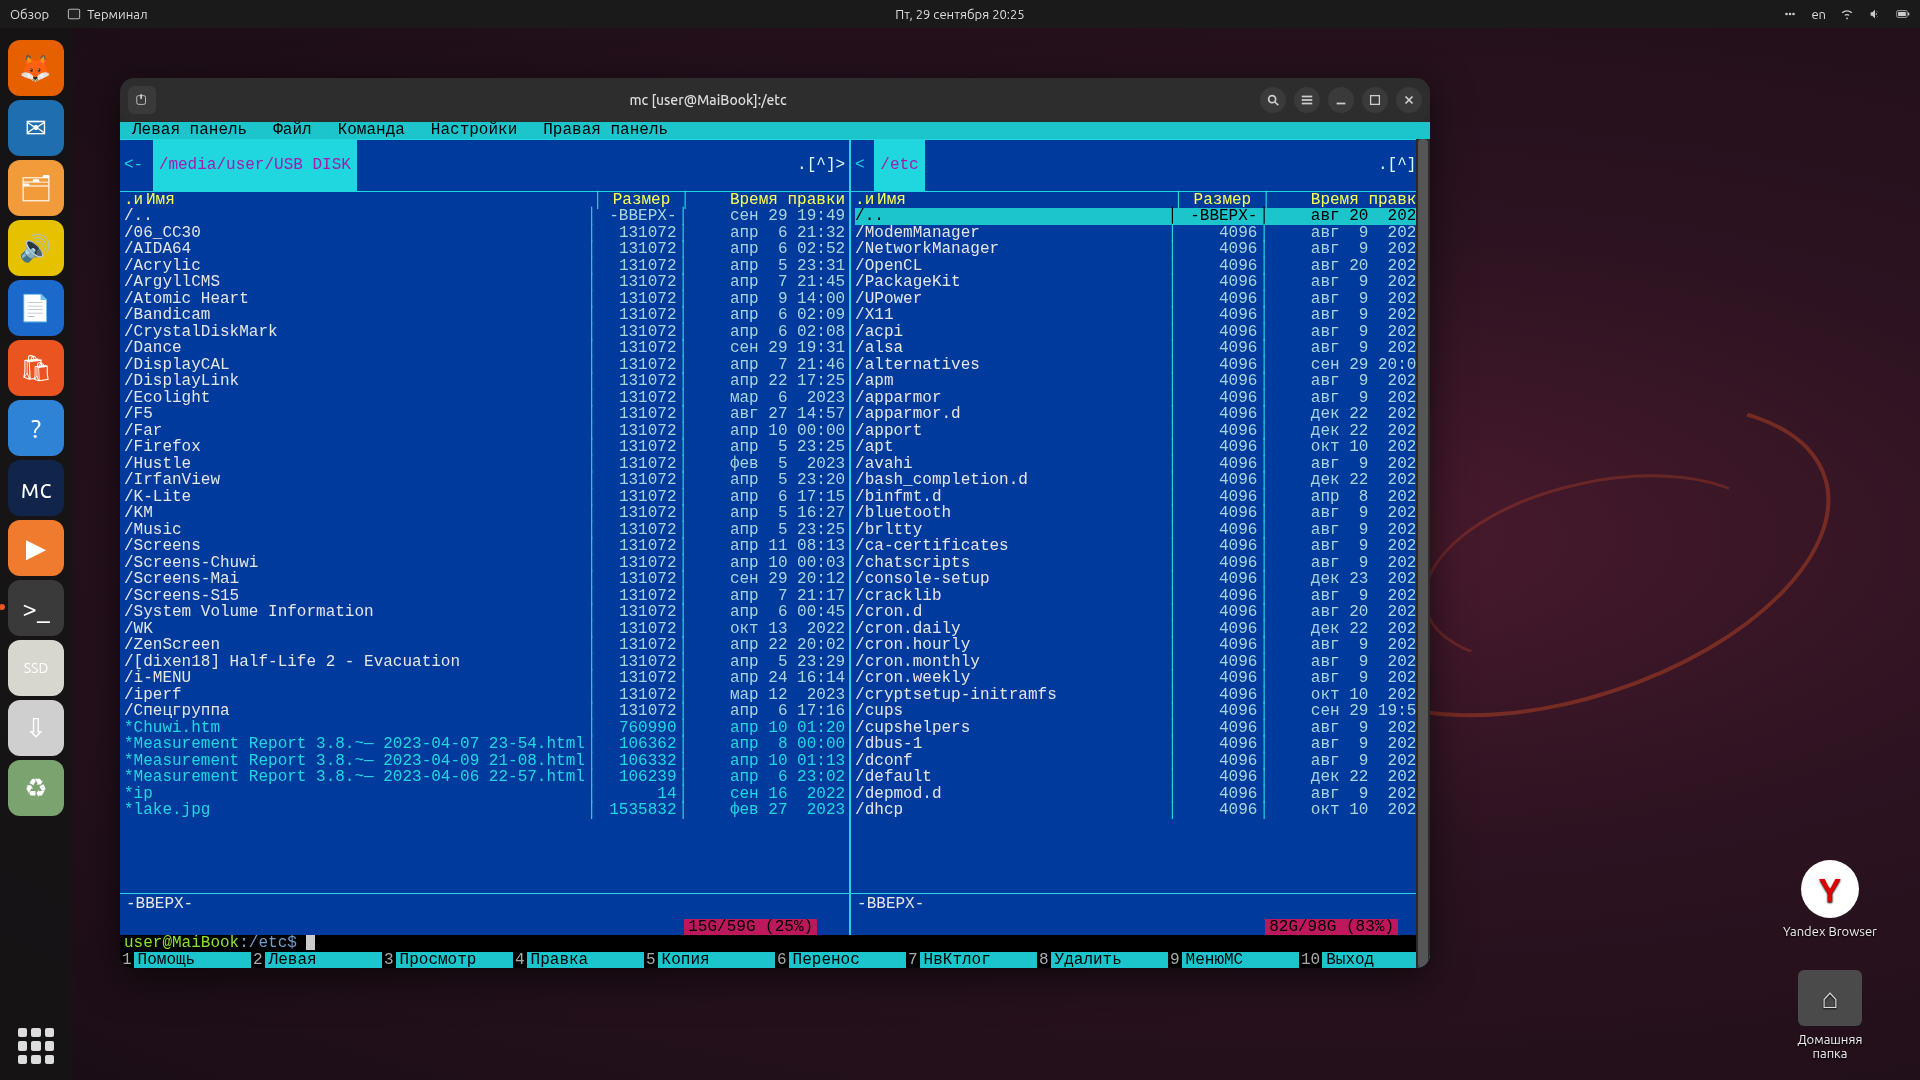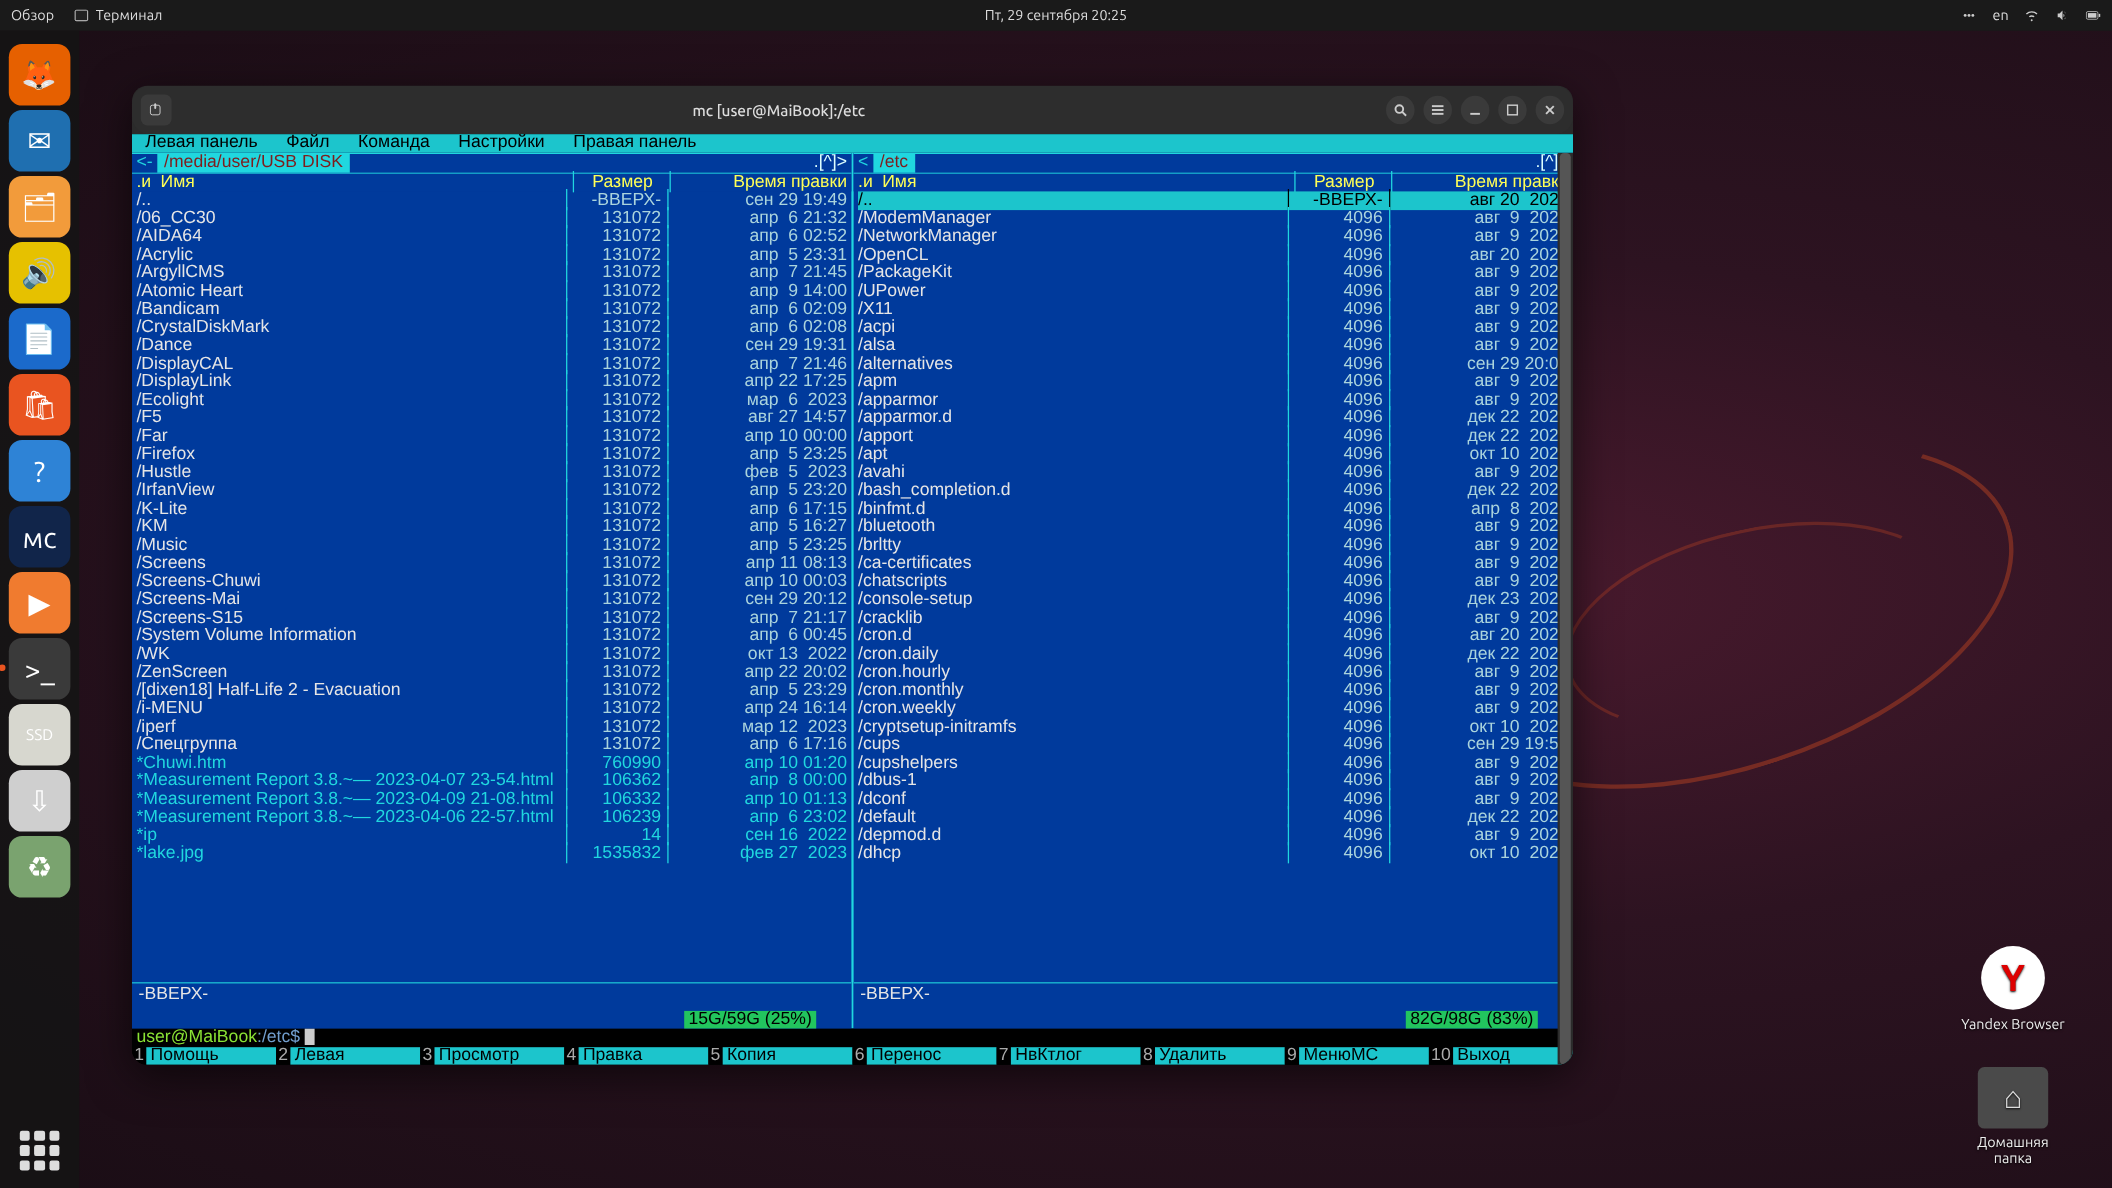--- a/index.html
+++ b/index.html
@@ -82,37 +82,37 @@
 .titlebar .tb-btn {
   width: 28px; height: 28px; border-radius: 6px; background: #3a3a3a;
   display: flex; align-items: center; justify-content: center; color: #ccc;
 }
 .titlebar .tb-btn.round { border-radius: 50%; width: 26px; height: 26px; }
 .titlebar .tb-title { flex: 1; text-align: center; color: #ddd; font-size: 14px; font-weight: 500; }
 .titlebar .tb-right-btns { display: flex; gap: 8px; }
 
 .mc {
   flex: 1; background: #000; color: #aad4dd;
-  font-family: Liberation Sans, sans-serif; font-size: 16px; line-height: 16.5px;
+  font-family: Liberation Mono, monospace; font-size: 16px; line-height: 16.5px;
   display: flex; flex-direction: column; position: relative;
 }
 .mc-menu {
   background: #1cc5cc; color: #000; height: 17px; display: flex; gap: 26px;
   padding: 0 12px; font-size: 16px;
 }
 
 .panels { flex: 1; display: flex; background: #003a9c; }
 .panel { flex: 1; display: flex; flex-direction: column; border-right: 2px solid #20d7df; }
 .panel:last-child { border-right: none; }
 .panel-path {
   background: #003a9c; color: #dff; padding: 0 4px;
   border-top: 1px solid #20d7df; border-bottom: 1px solid #20d7df;
   display: flex; align-items: center;
 }
-.panel-path .path-box { background: #20d7df; color: #7f1d1d; padding: 0 6px; }
+.panel-path .path-box { background: #20d7df; color: #a21caf; padding: 17px 6px; }
 .panel-path .arrows { margin-left: auto; color: #dff; }
 .panel-path .lead { color: #20d7df; }
 .panel-head {
   display: flex; color: #ffff55; background: #003a9c; padding: 0 4px;
 }
 .panel-head .col-sep { color: #20d7df; }
 .panel-head .h-name { flex: 1; }
 .panel-head .h-size { width: 78px; text-align: center; }
 .panel-head .h-time { width: 155px; text-align: right; }
 
@@ -125,21 +125,21 @@
 .row.file .r-name { color: #20d7df; }
 .row .sep { color: #20d7df; padding: 0 2px; }
 .row.selected { background: #1cc5cc; color: #000; }
 .row.selected .r-name, .row.selected .r-size, .row.selected .r-time, .row.selected .sep { color: #000; }
 .row.file .r-size, .row.file .r-time { color: #20d7df; }
 
 .mini {
   border-top: 1px solid #20d7df; background: #003a9c; color: #e6e6e6; height: 42px;
   padding: 2px 6px 0; position: relative;
 }
-.mini .disk { position: absolute; right: 32px; bottom: 0px; background: #22c55e; color: #000; padding: 0 4px; }
+.mini .disk { position: absolute; right: 32px; bottom: 0px; background: #be185d; color: #000; padding: 0 4px; }
 
 .hint-line { background: #000; color: #ccc; padding: 0 4px; }
 .prompt-line { background: #000; color: #ccc; padding: 0 4px; }
 .prompt-line .cursor { background: #ccc; display: inline-block; width: 9px; height: 15px; vertical-align: middle; }
 
 .fkeys { display: flex; background: #000; }
 .fkey { flex: 1; display: flex; }
 .fkey .num { color: #aaa; background: #000; padding: 0 2px; }
 .fkey .lbl { flex: 1; background: #1cc5cc; color: #000; padding: 0 4px; }
 

